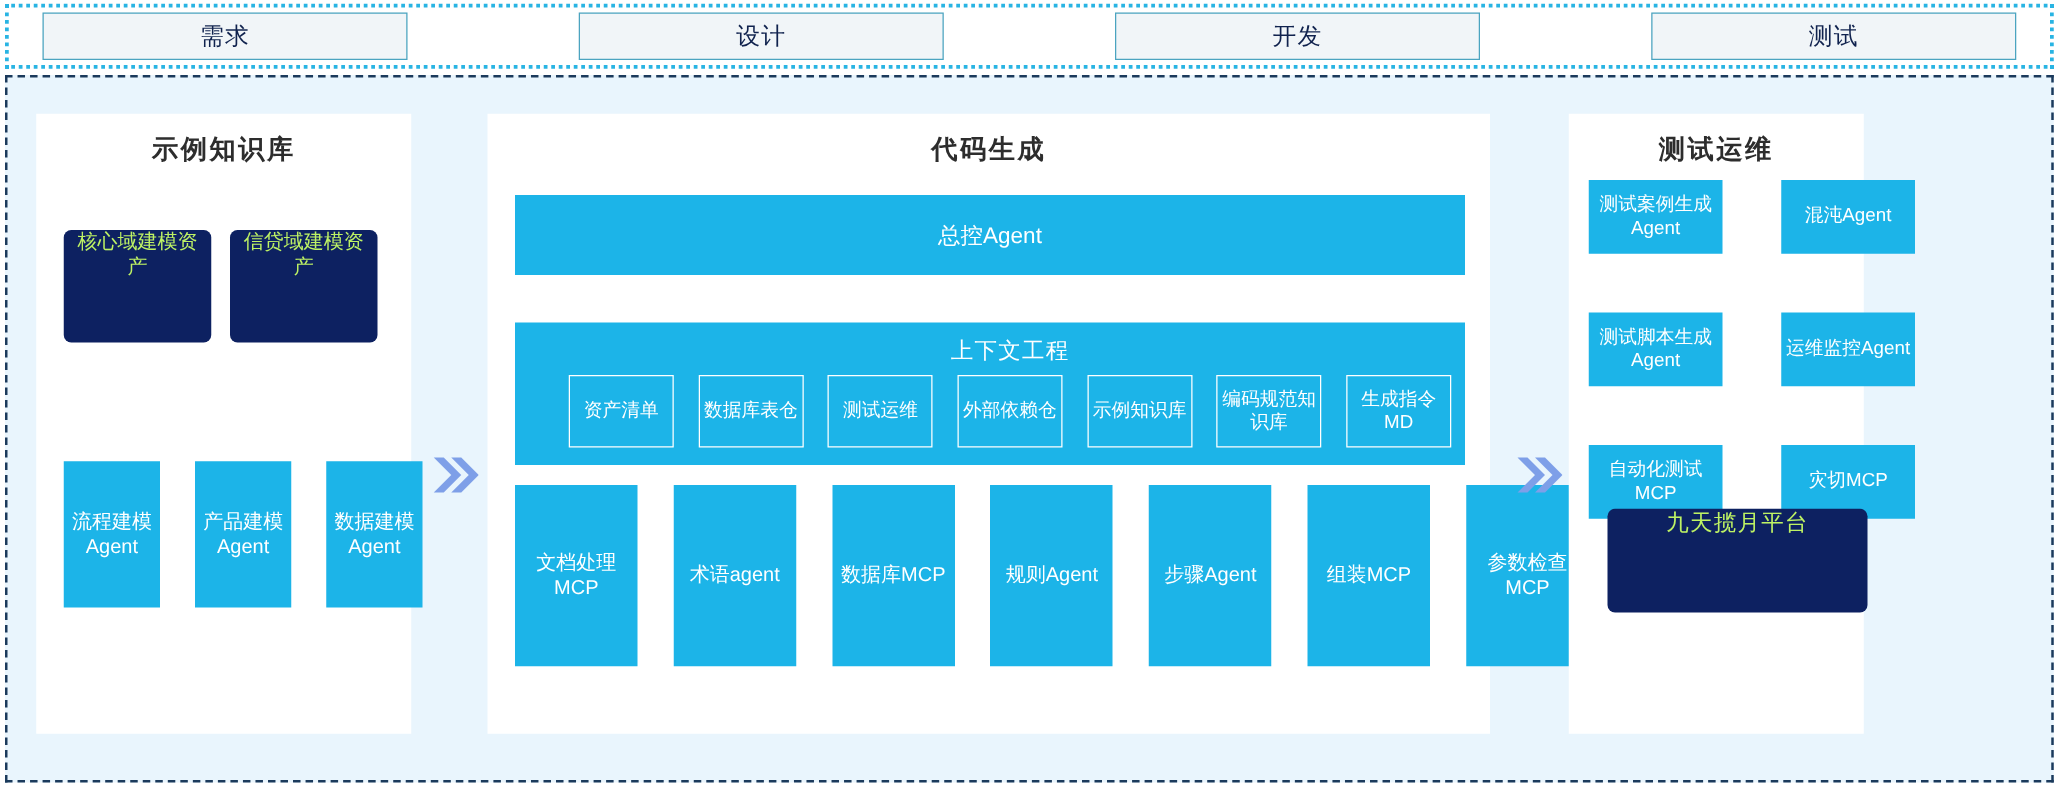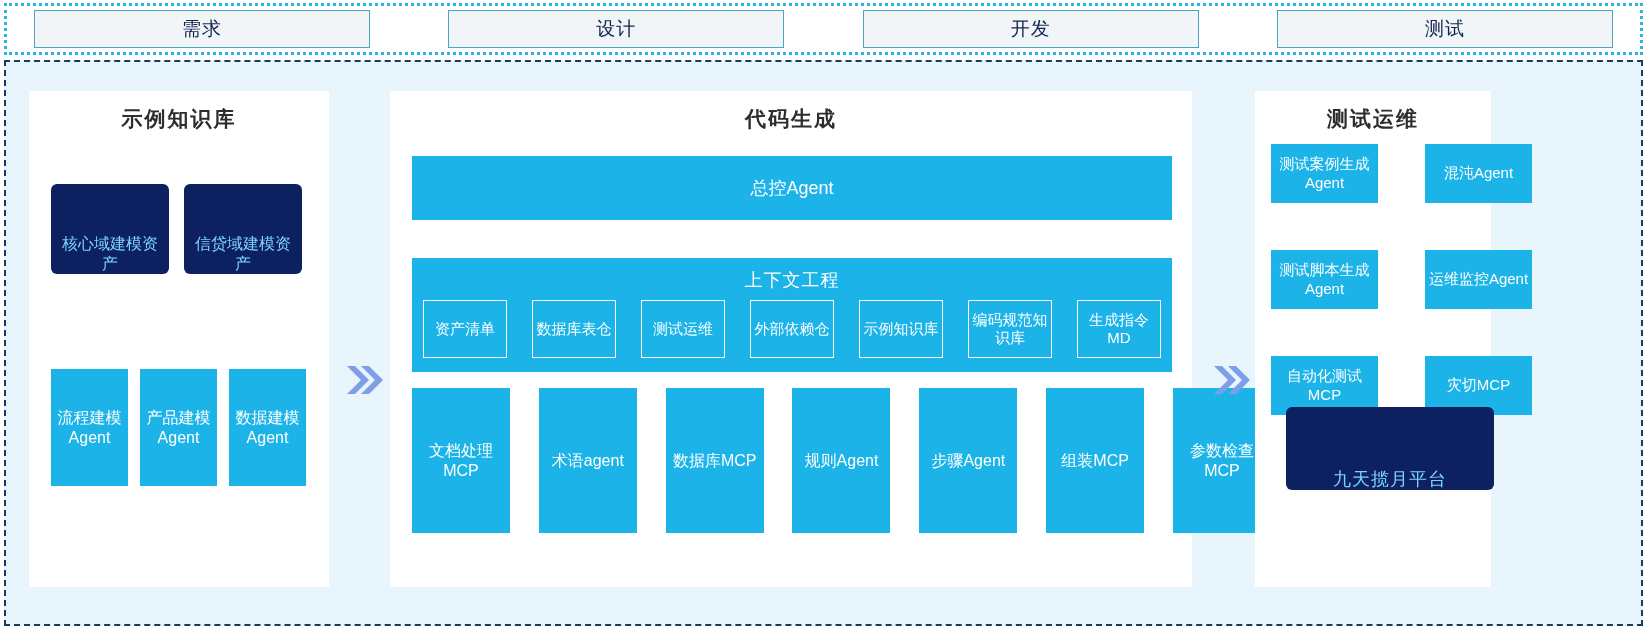--- a/index.html
+++ b/index.html
@@ -27,21 +27,21 @@
     width: 1639px;
     height: 52px;
     border: 3px dotted #29b4e3;
     background: #ffffff;
     display: flex;
     align-items: center;
     justify-content: space-between;
     padding: 0 27px;
   }
   .phase-box {
-    width: 336px;
+    width: 292px;
     height: 38px;
     background: #f1f5f8;
     border: 1px solid #4ba4c0;
     display: flex;
     align-items: center;
     justify-content: center;
     font-size: 19px;
     color: #10224e;
     letter-spacing: 1px;
   }
@@ -74,23 +74,23 @@
     font-size: 21px;
     font-weight: bold;
     color: #2d2d2d;
     margin-top: 14px;
     letter-spacing: 2px;
   }
 
   
   .navy {
     background: #0d2161;
-    color: #7dd3fc;
-    display: flex;
-    align-items: flex-end;
+    color: #bef264;
+    display: flex;
+    align-items: flex-start;
     justify-content: center;
     text-align: center;
     border-radius: 6px;
     line-height: 1.25;
   }
   .cyan {
     background: #1cb4e8;
     color: #ffffff;
     display: flex;
     align-items: center;
@@ -117,40 +117,41 @@
     display: flex;
     gap: 15px;
   }
   .asset-box { width: 118px; height: 90px; font-size: 16px; padding: 0 6px; }
 
   .modeler-row {
     position: absolute;
     left: 22px;
     top: 278px;
     display: flex;
-    gap: 12px;
+    gap: 28px;
   }
   .modeler-box { width: 77px; height: 117px; font-size: 16px; }
 
   
   .master-agent {
     position: absolute;
     left: 22px;
     top: 65px;
     width: 760px;
     height: 64px;
     font-size: 18px;
   }
   .context-block {
     position: absolute;
     left: 22px;
     top: 167px;
     width: 760px;
     height: 114px;
     background: #1cb4e8;
+    padding-left: 32px;
   }
   .context-title {
     text-align: center;
     color: #ffffff;
     font-size: 18px;
     padding-top: 10px;
     letter-spacing: 1px;
   }
   .context-items {
     display: flex;

